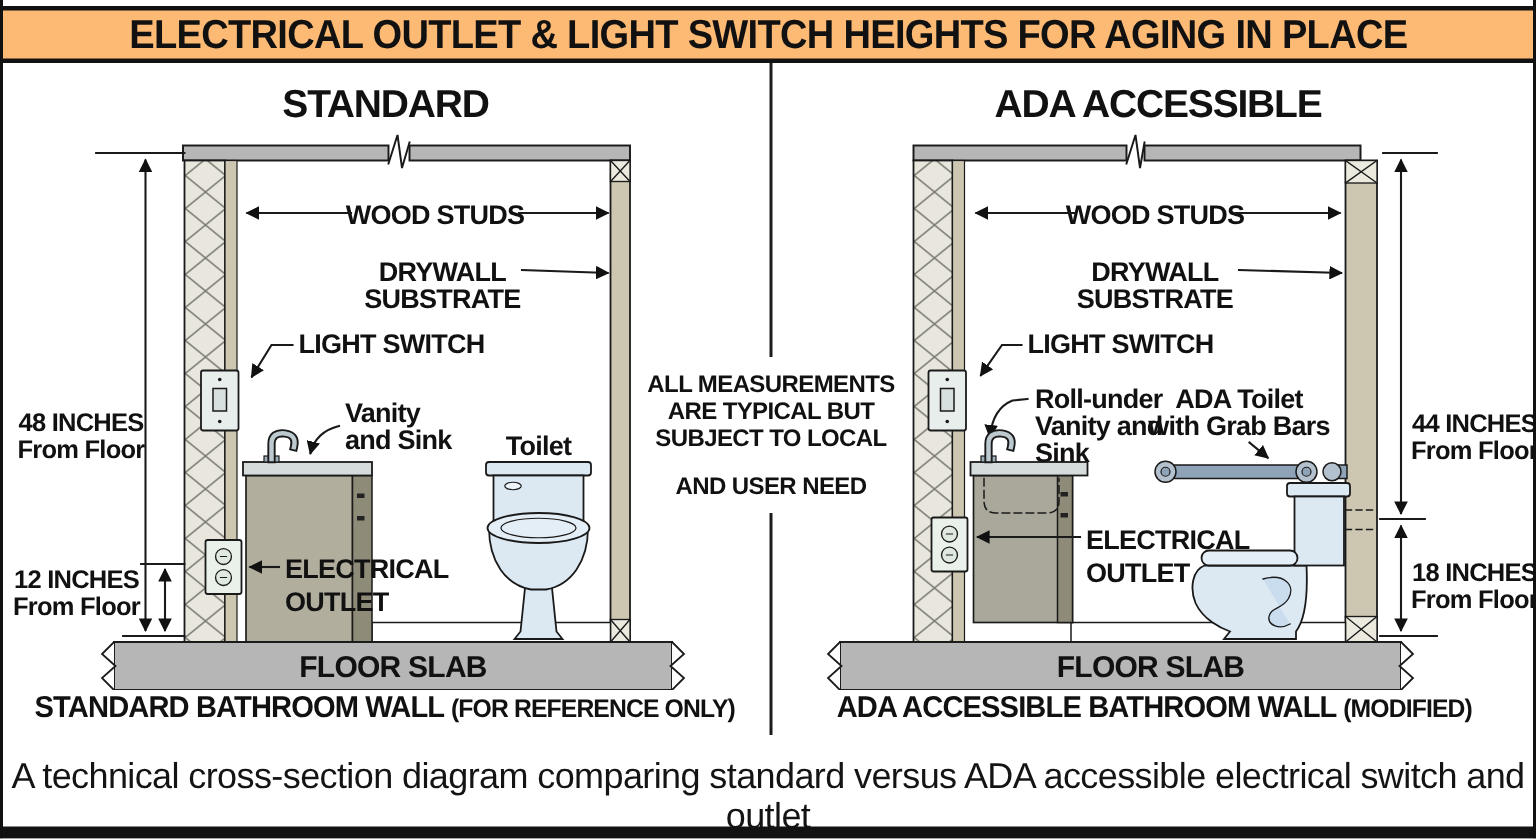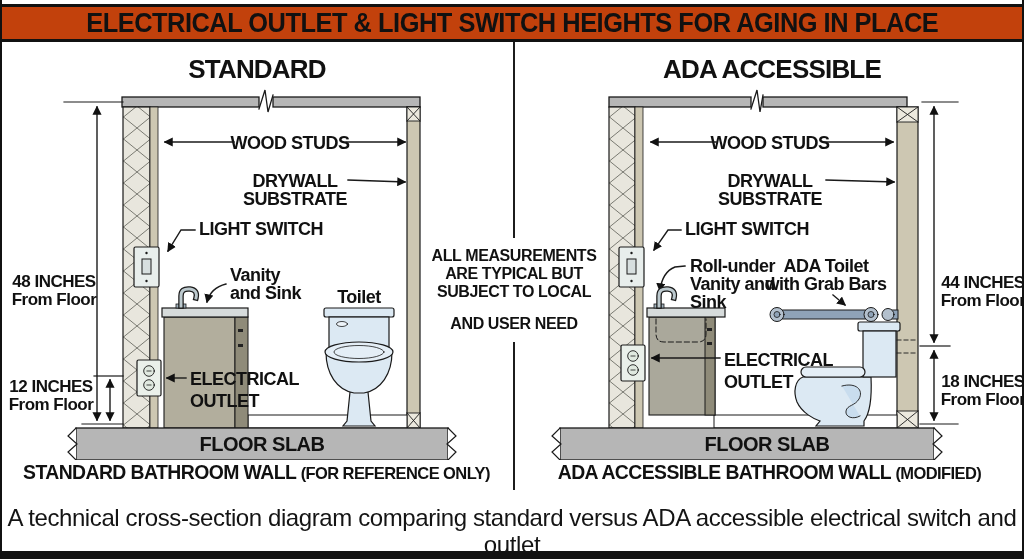--- a/index.html
+++ b/index.html
@@ -2,21 +2,21 @@
 <html><head>
 <meta charset="utf-8">
 <style>
   html,body{margin:0;padding:0;background:#888;}
   #stage{
     position:relative;width:1024px;height:559px;background:#ffffff;
     font-family:"Liberation Sans",sans-serif;color:#111;overflow:hidden;
     border-left:2px solid #111;border-right:2px solid #111;box-sizing:border-box;
   }
   #title-bar{
-    position:absolute;top:4px;left:0;right:0;height:32px;background:#c2410c;
+    position:absolute;top:4px;left:0;right:0;height:32px;background:#fdba74;
     border-top:3px solid #111;border-bottom:3px solid #111;
     display:flex;align-items:center;justify-content:center;
   }
   #title-bar span{
     font-size:27px;font-weight:bold;white-space:nowrap;letter-spacing:-.5px;
     display:inline-block;transform:scaleX(.94);
   }
   #divider{position:absolute;left:511px;top:42px;width:2px;height:448px;background:#1c1c1c;}
   #diagram{position:absolute;left:0;top:40px;}
   svg text{font-family:"Liberation Sans",sans-serif;font-weight:bold;fill:#111;}

